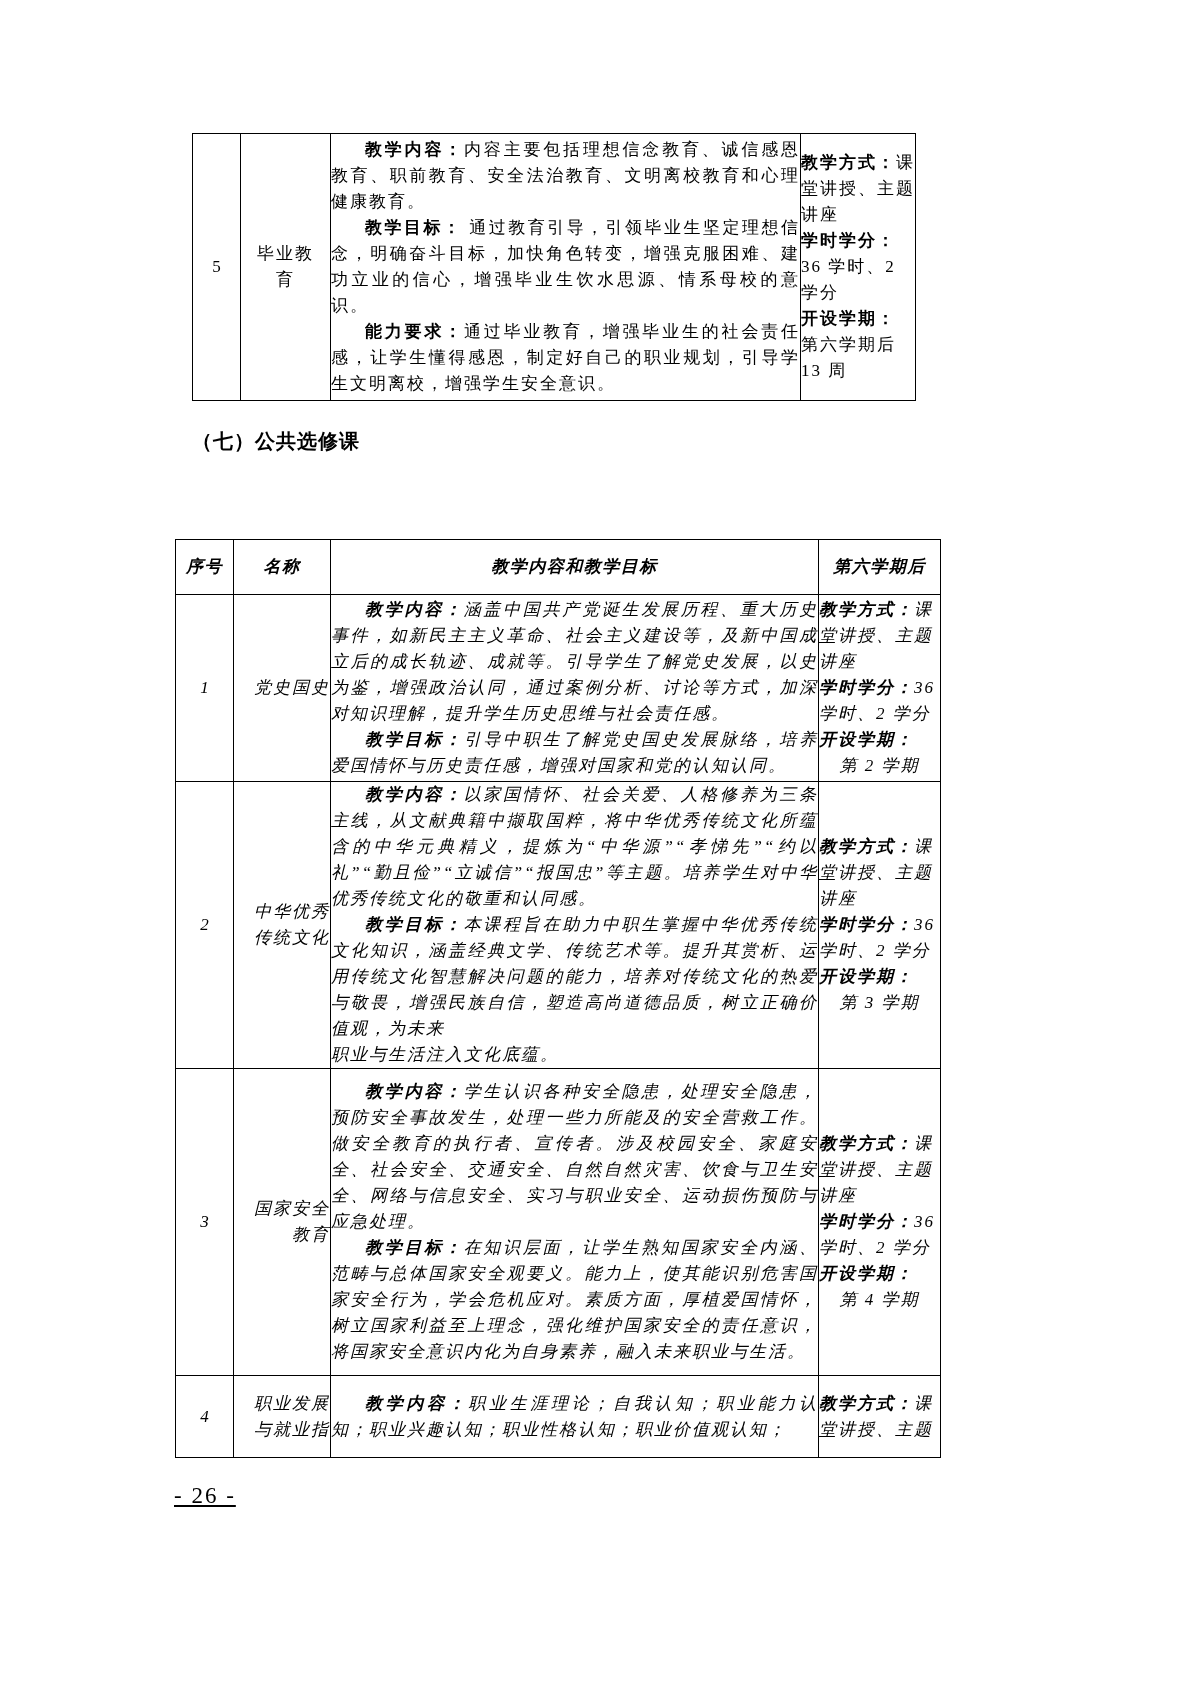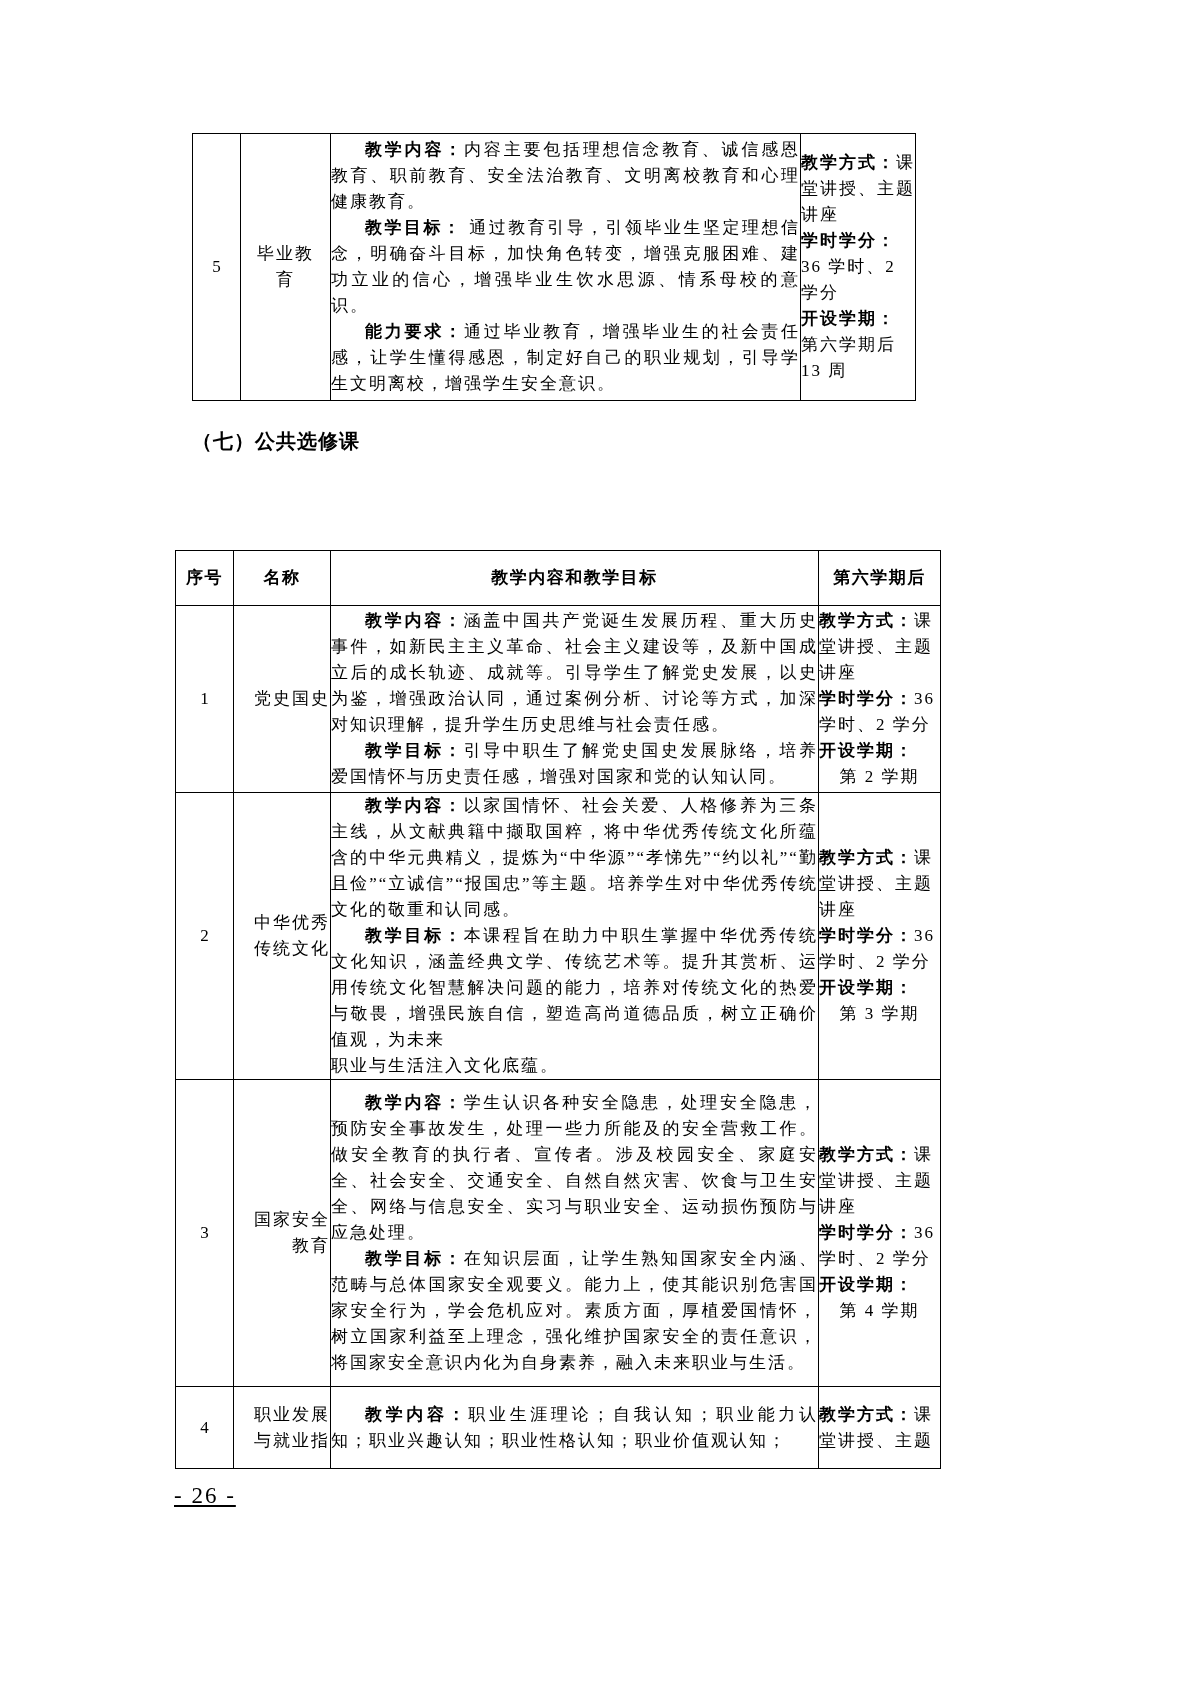--- a/index.html
+++ b/index.html
@@ -20,21 +20,21 @@
   table.doc td, table.doc th{
     border:1.6px solid #000;
     padding:0;
     vertical-align:middle;
     overflow:hidden;
   }
   
   #top-table{left:192px;top:133px;width:723px;}
   #top-table tr{height:267px;}
   
-  #main-table{left:175px;top:550px;width:765px;}
+  #main-table{left:175px;top:539px;width:765px;font-style:italic;}
   #main-table thead tr{height:55px;}
   #main-table tbody tr:nth-child(1){height:187px;}
   #main-table tbody tr:nth-child(2){height:286px;}
   #main-table tbody tr:nth-child(3){height:307px;}
   #main-table tbody tr:nth-child(4){height:82px;}
 
   th.hcell{
     font-family:"Liberation Sans", sans-serif;
     font-weight:700;
     font-size:17px;

